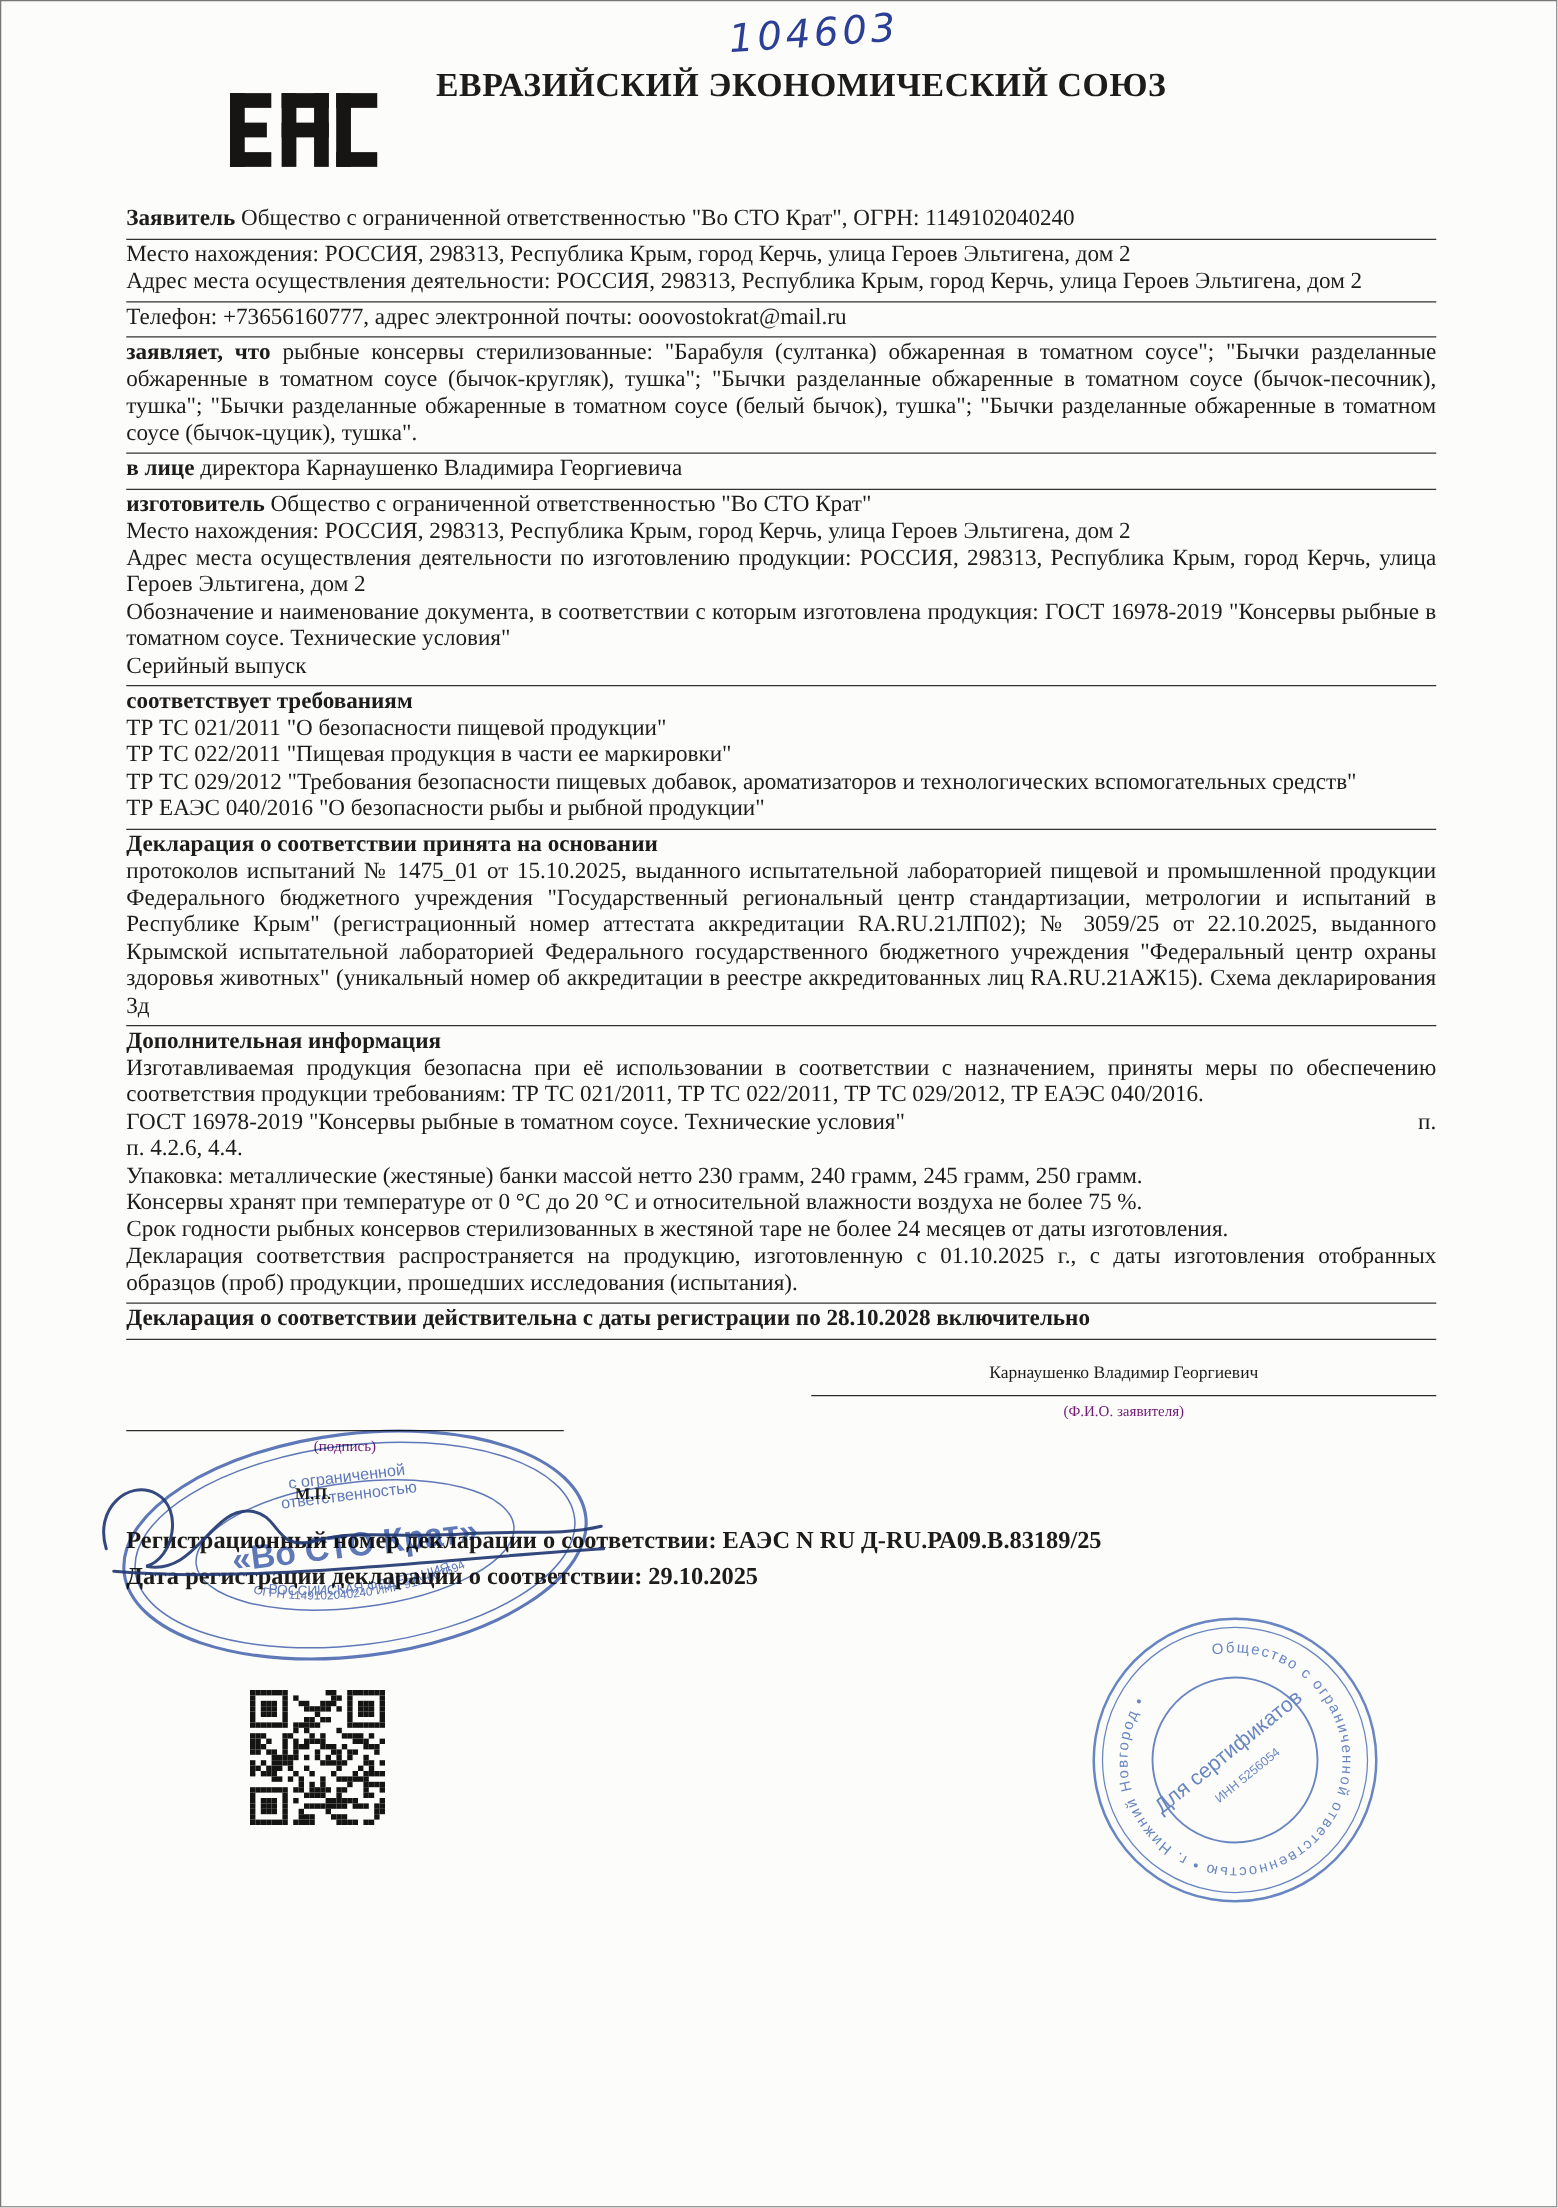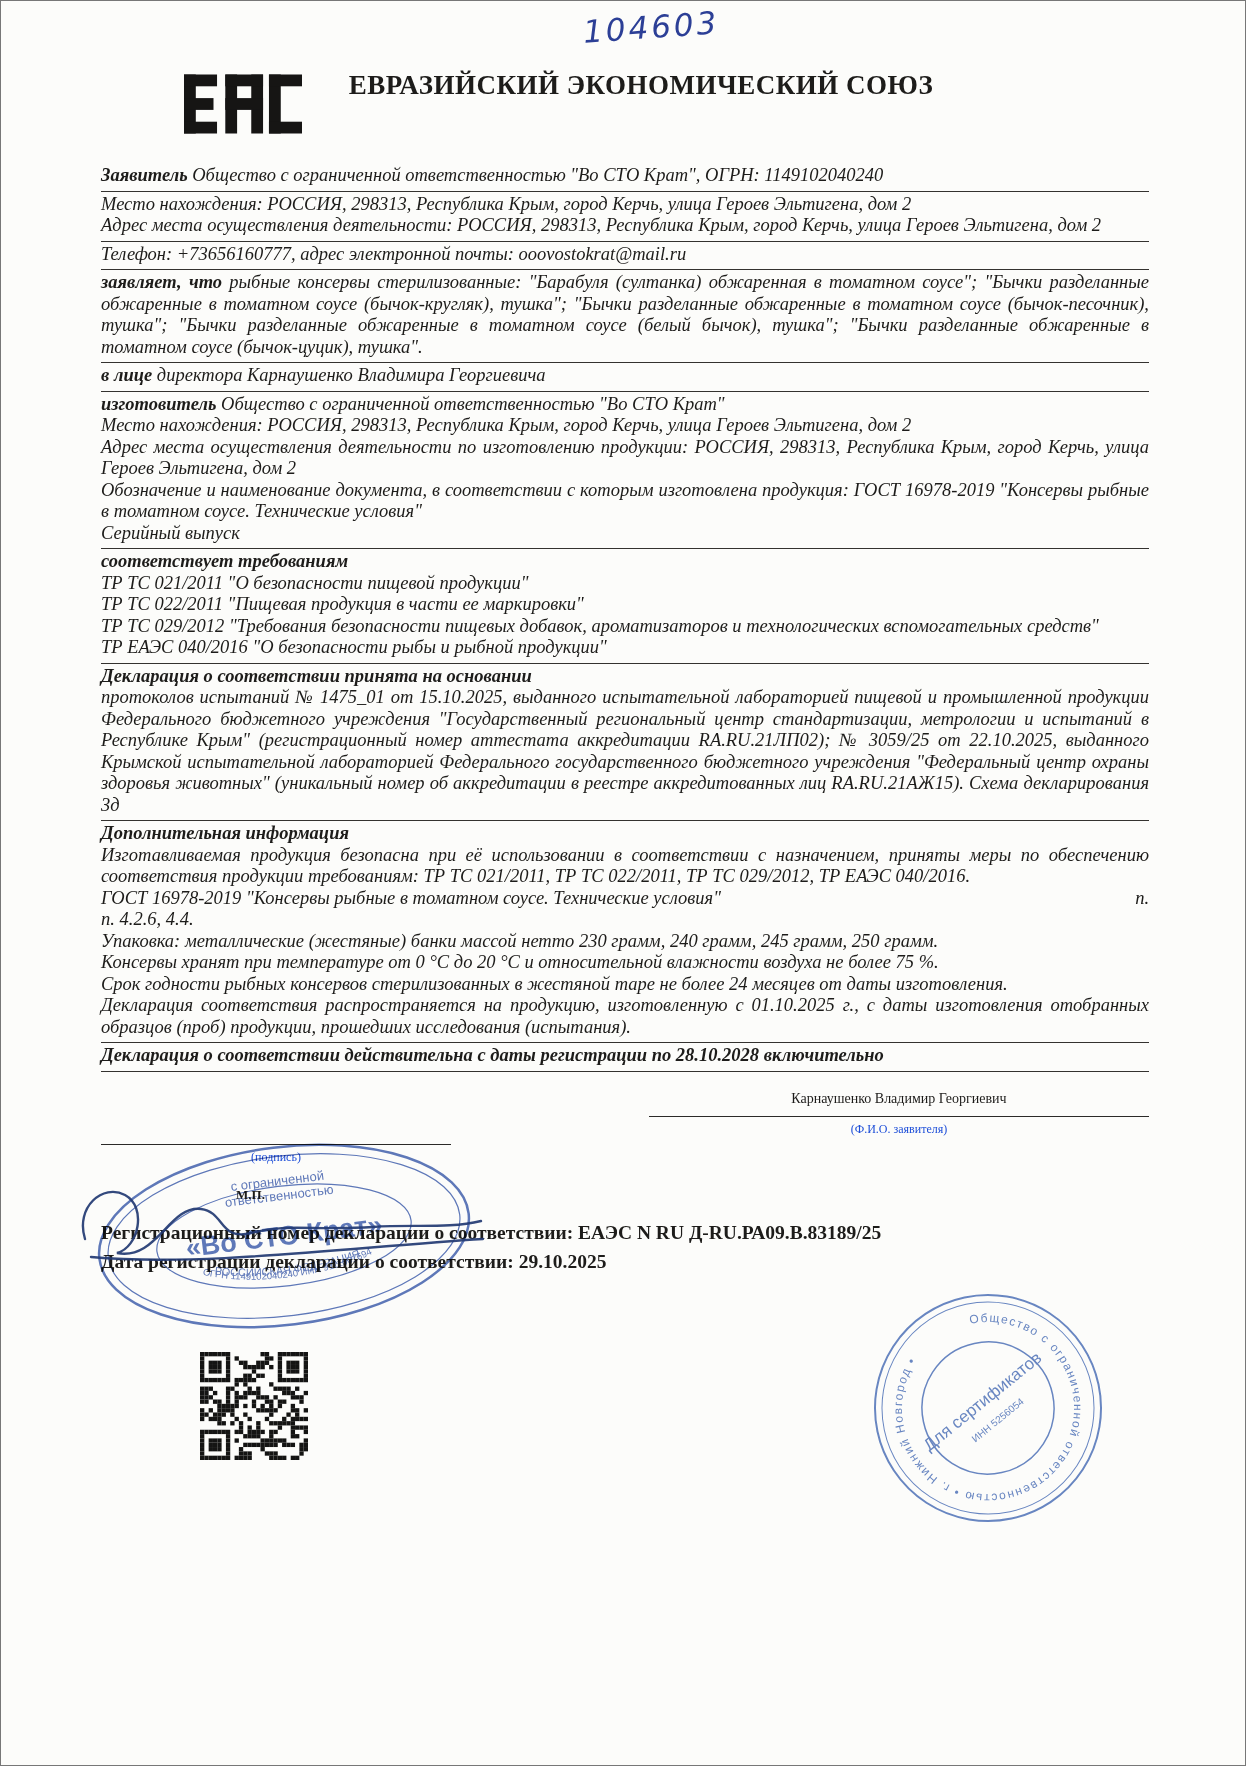--- a/index.html
+++ b/index.html
@@ -4,42 +4,42 @@
 <style>
   * { margin:0; padding:0; box-sizing:border-box; }
   html,body { background:#ececec; }
   body { font-family:"Liberation Serif", serif; }
   .page {
     position:relative; width:1246px; height:1766px; margin:0 auto;
     background:#fcfcfa; border:1px solid #777; overflow:hidden; color:#1d1c1a;
   }
   
   .eac-logo { position:absolute; left:183px; top:57px; width:118px; height:92px; }
-  .title-block { position:absolute; top:67px; left:300px; width:680px; text-align:center; }
+  .title-block { position:absolute; top:50px; left:300px; width:680px; text-align:center; }
   .title-line1 { font-size:27px; font-weight:bold; letter-spacing:0.5px; line-height:34px; }
   .title-line2 { font-size:26px; font-weight:bold; letter-spacing:0.5px; line-height:34px; }
   .handwritten {
     position:absolute; left:582px; top:8px; font-size:31px; color:#2c3f96;
     font-family:"DejaVu Sans", sans-serif; font-style:italic; letter-spacing:3px;
     transform:rotate(-4deg);
   }
   
   .content { position:absolute; left:100px; top:162px; width:1048px; font-size:18.5px; line-height:21.5px; }
-  .sec { padding:2px 0 4px; border-bottom:1.5px solid #34322f;font-style:italic; }
+  .sec { padding:2px 0 4px; border-bottom:1.5px solid #34322f; }
   .j { text-align:justify; }
   .b { font-weight:bold; }
   .heading { font-weight:bold; }
   .row-split { display:flex; justify-content:space-between; }
   
   .sig-block { display:flex; justify-content:space-between; margin-top:16px; }
   .sig-left { width:350px; padding-top:30px; }
   .sig-right { width:500px; }
   .sig-line { border-bottom:1.5px solid #2b2a28; height:0; }
   .sig-left .sig-line { margin-top:26px; }
-  .sig-caption { font-size:12px; text-align:center; padding-top:2px; color:#1d4ed8; }
+  .sig-caption { font-size:12px; text-align:center; padding-top:2px; color:#701a75; }
   .sig-mp { font-size:13px; font-weight:bold; margin:16px 0 0 135px; }
   .sig-name { text-align:center; font-size:14px; padding-bottom:7px; }
   .reg-block { margin-top:12px; font-weight:bold; font-size:19.5px; line-height:29px; }
   
   .qr { position:absolute; left:199px; top:1351px; width:108px; height:108px; }
   .stamp { mix-blend-mode:multiply; }
   .oval-stamp { position:absolute; left:92px; top:1142px; width:382px; height:186px; transform:rotate(-7deg); color:#3b5bad; opacity:.82; }
   .round-stamp { position:absolute; left:868px; top:1288px; width:238px; height:238px; transform:rotate(-12deg); color:#3f66b5; opacity:.78; }
   .signature-svg { position:absolute; left:72px; top:1168px; width:420px; height:105px; color:#233a73; opacity:.92; }
   svg text { font-family:"Liberation Sans", sans-serif; }

